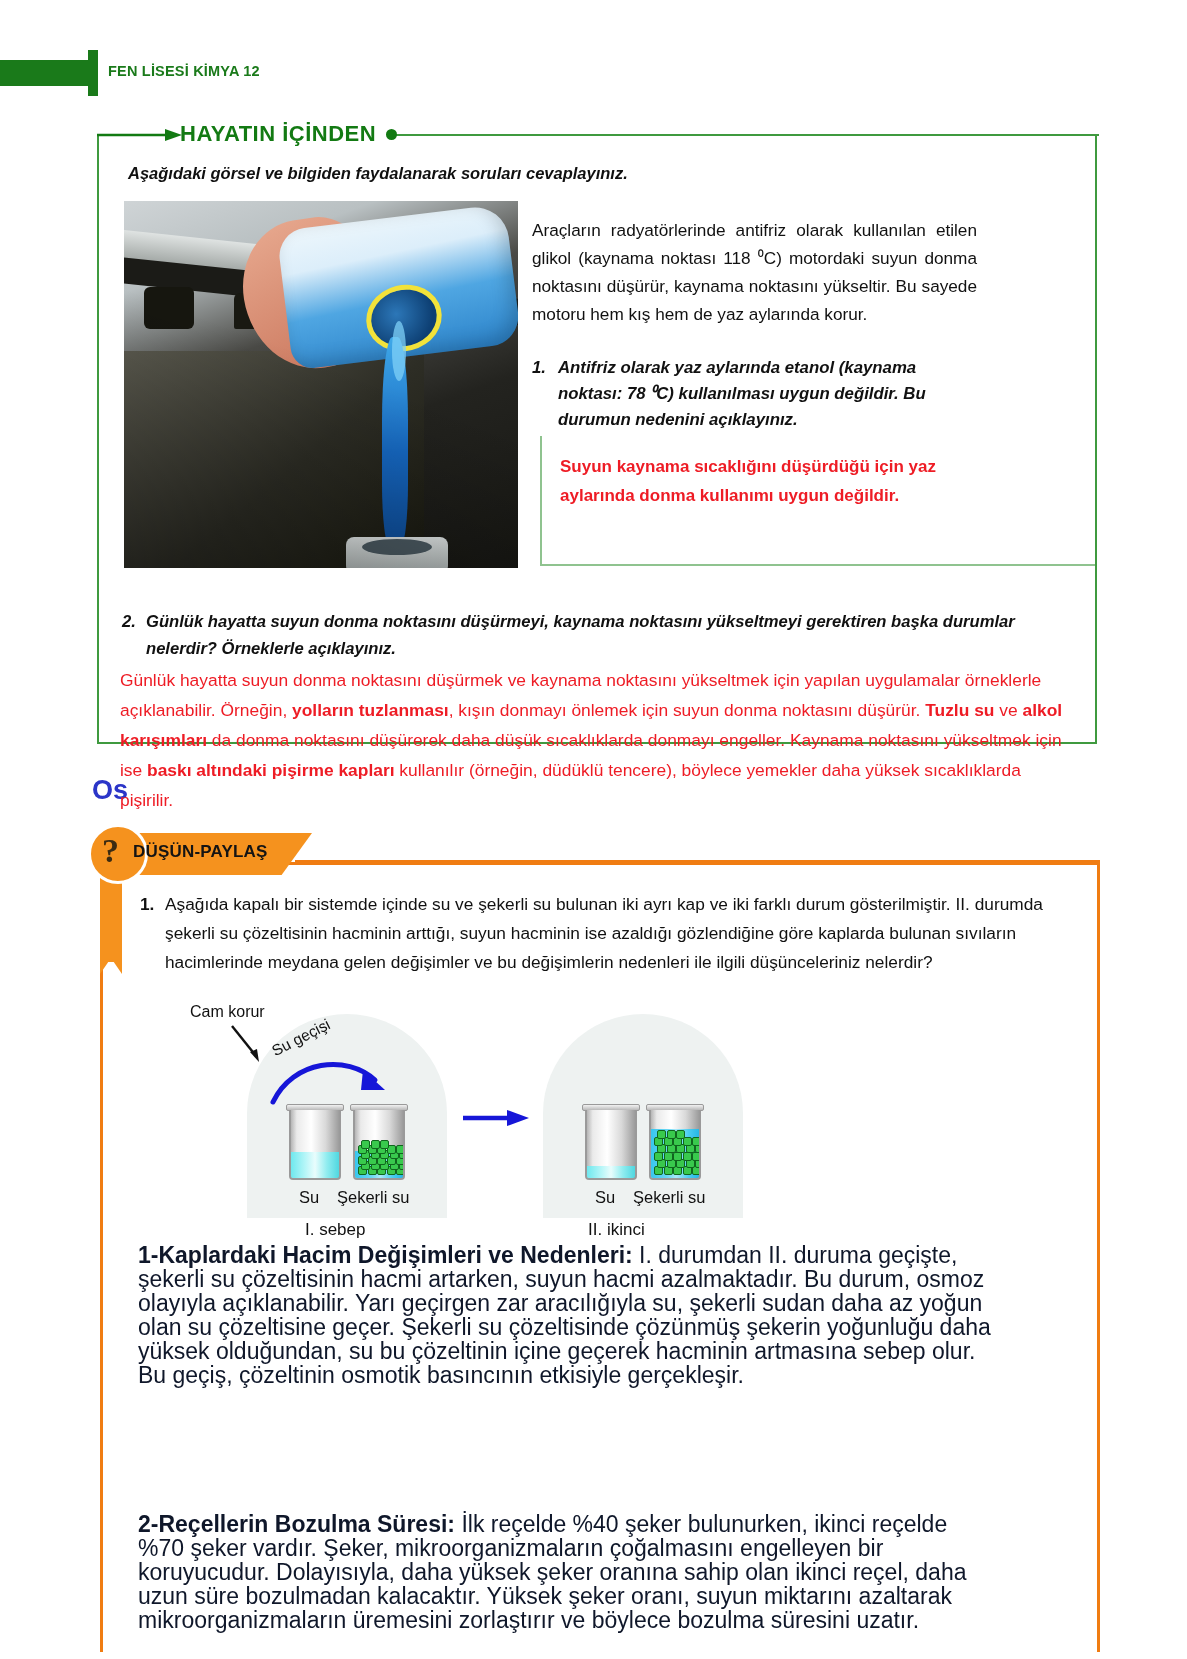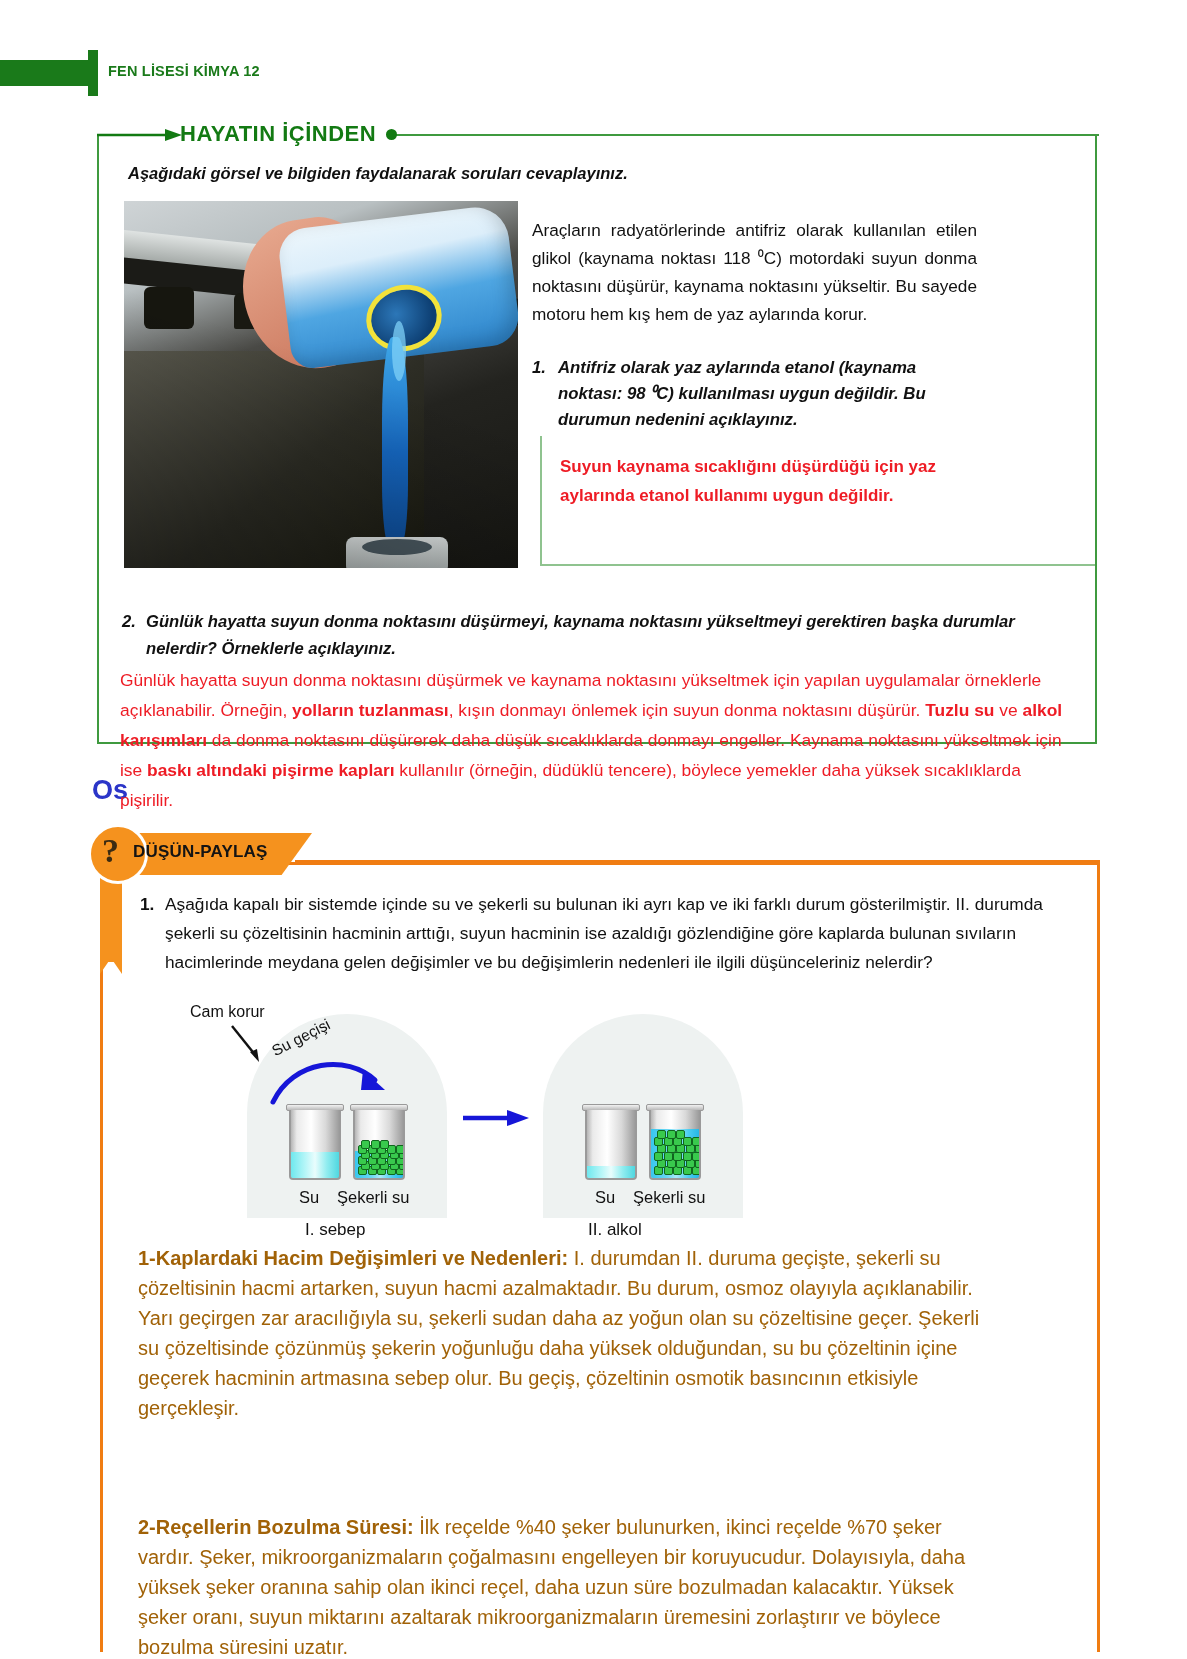--- a/index.html
+++ b/index.html
@@ -327,23 +327,23 @@
     background: #39c94d;
     border: 1.4px solid #10661e;
     border-radius: 2px;
     box-sizing: border-box;
   }
   .beaker-caption { position: absolute; font-size: 16.5px; color: #111; }
 
   
   .ans-block {
     position: absolute;
-    font-size: 20px;
-    line-height: 30px;
-    color: #a16207;
+    font-size: 23px;
+    line-height: 24px;
+    color: #0f172a;
     width: 860px;
   }
   .ans-block b { font-weight: bold; }
 
   svg { display: block; overflow: visible; }
 </style>
 </head>
 <body>
 
 <div class="header-bar"></div>
@@ -376,25 +376,25 @@
   <div class="photo-stream2"></div>
   <div class="photo-funnel"></div>
   <div class="photo-funnel-in"></div>
   <div class="photo-shade"></div>
 </div>
 
 <div class="para-intro">Araçların radyatörlerinde antifriz olarak kullanılan  etilen glikol (kaynama noktası 118 ⁰C) motordaki suyun donma noktasını düşürür, kaynama noktasını yükseltir. Bu sayede motoru hem kış hem de yaz aylarında korur.</div>
 
 <div class="q1-wrap">
   <span class="q1-num">1.</span>
-  <span class="q1-text">Antifriz olarak yaz aylarında etanol (kaynama noktası: 98 ⁰C) kullanılması uygun değildir. Bu durumun nedenini açıklayınız.</span>
+  <span class="q1-text">Antifriz olarak yaz aylarında etanol (kaynama noktası: 78 ⁰C) kullanılması uygun değildir. Bu durumun nedenini açıklayınız.</span>
 </div>
 
 <div class="answer1-box"></div>
-<div class="answer1">Suyun kaynama sıcaklığını düşürdüğü için yaz aylarında etanol kullanımı uygun değildir.</div>
+<div class="answer1">Suyun kaynama sıcaklığını düşürdüğü için yaz aylarında donma kullanımı uygun değildir.</div>
 
 <div class="q2-wrap">
   <span class="q2-num">2.</span>
   <span class="q2-text">Günlük hayatta suyun donma noktasını düşürmeyi, kaynama noktasını yükseltmeyi gerektiren başka durumlar nelerdir? Örneklerle açıklayınız.</span>
 </div>
 
 <div class="osmoz-ghost">Os</div>
 <div class="answer2" id="answer2"><span>Günlük hayatta suyun donma noktasını düşürmek ve kaynama noktasını yükseltmek için yapılan uygulamalar örneklerle açıklanabilir. Örneğin, </span><b>yolların tuzlanması</b><span>, kışın donmayı önlemek için suyun donma noktasını düşürür. </span><b>Tuzlu su</b><span> ve </span><b>alkol karışımları</b><span> da donma noktasını düşürerek daha düşük sıcaklıklarda donmayı engeller. Kaynama noktasını yükseltmek için ise </span><b>baskı altındaki pişirme kapları</b><span> kullanılır (örneğin, düdüklü tencere), böylece yemekler daha yüksek sıcaklıklarda pişirilir.</span></div>
 
 <div class="dp-panel"></div>
@@ -521,16 +521,16 @@
         <span class="sugar-dot" style="left: 15.5px; bottom: 39px;"></span>
         <span class="sugar-dot" style="left: 25px; bottom: 39px;"></span>
       </div>
   </div>
 
   <div class="beaker-caption" style="left:410px; top:188px;">Su</div>
   <div class="beaker-caption" style="left:448px; top:188px;">Şekerli su</div>
 </div>
 
 <div class="durum-label" style="left:305px; top:1220px;">I. sebep</div>
-<div class="durum-label" style="left:588px; top:1220px;">II. alkol</div>
+<div class="durum-label" style="left:588px; top:1220px;">II. ikinci</div>
 
 <div class="ans-block" id="ansA" style="left:138px; top:1243px;"><b>1-Kaplardaki Hacim Değişimleri ve Nedenleri:</b><span> I. durumdan II. duruma geçişte, şekerli su çözeltisinin hacmi artarken, suyun hacmi azalmaktadır. Bu durum, osmoz olayıyla açıklanabilir. Yarı geçirgen zar aracılığıyla su, şekerli sudan daha az yoğun olan su çözeltisine geçer. Şekerli su çözeltisinde çözünmüş şekerin yoğunluğu daha yüksek olduğundan, su bu çözeltinin içine geçerek hacminin artmasına sebep olur. Bu geçiş, çözeltinin osmotik basıncının etkisiyle gerçekleşir.</span></div>
 <div class="ans-block" id="ansB" style="left:138px; top:1512px;"><b>2-Reçellerin Bozulma Süresi:</b><span> İlk reçelde %40 şeker bulunurken, ikinci reçelde %70 şeker vardır. Şeker, mikroorganizmaların çoğalmasını engelleyen bir koruyucudur. Dolayısıyla, daha yüksek şeker oranına sahip olan ikinci reçel, daha uzun süre bozulmadan kalacaktır. Yüksek şeker oranı, suyun miktarını azaltarak mikroorganizmaların üremesini zorlaştırır ve böylece bozulma süresini uzatır.</span></div>
 
 </body></html>

